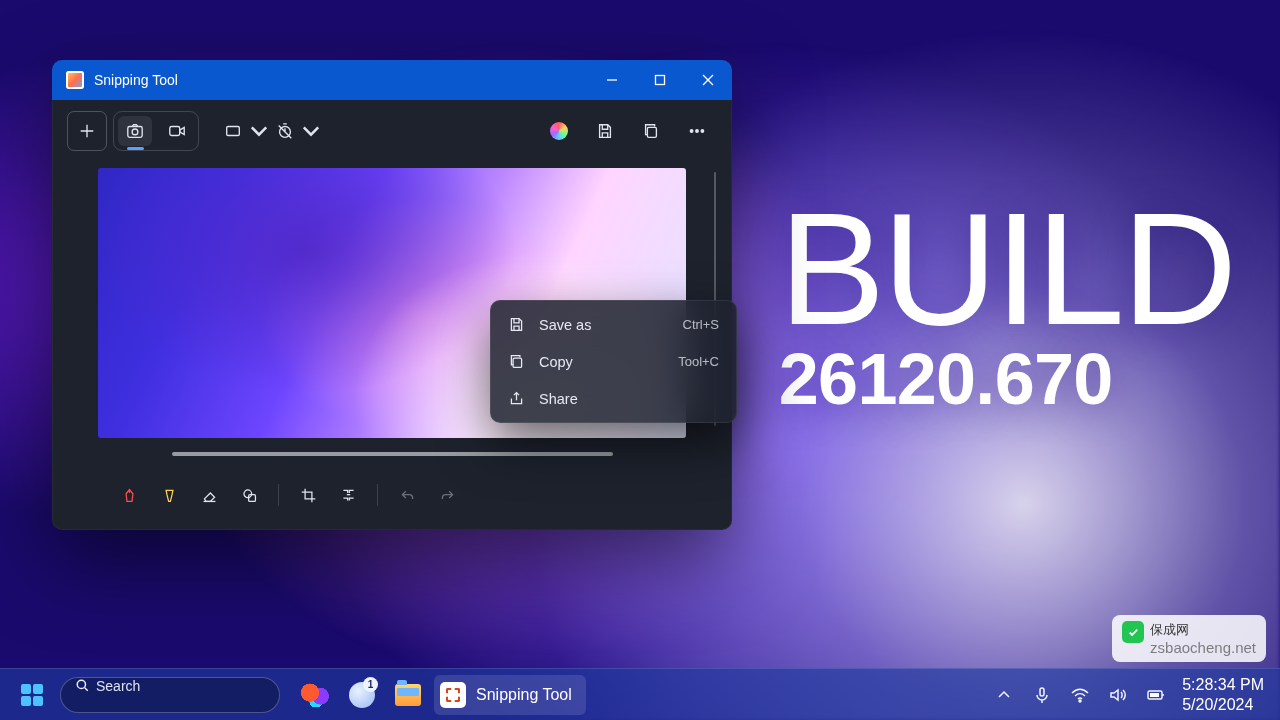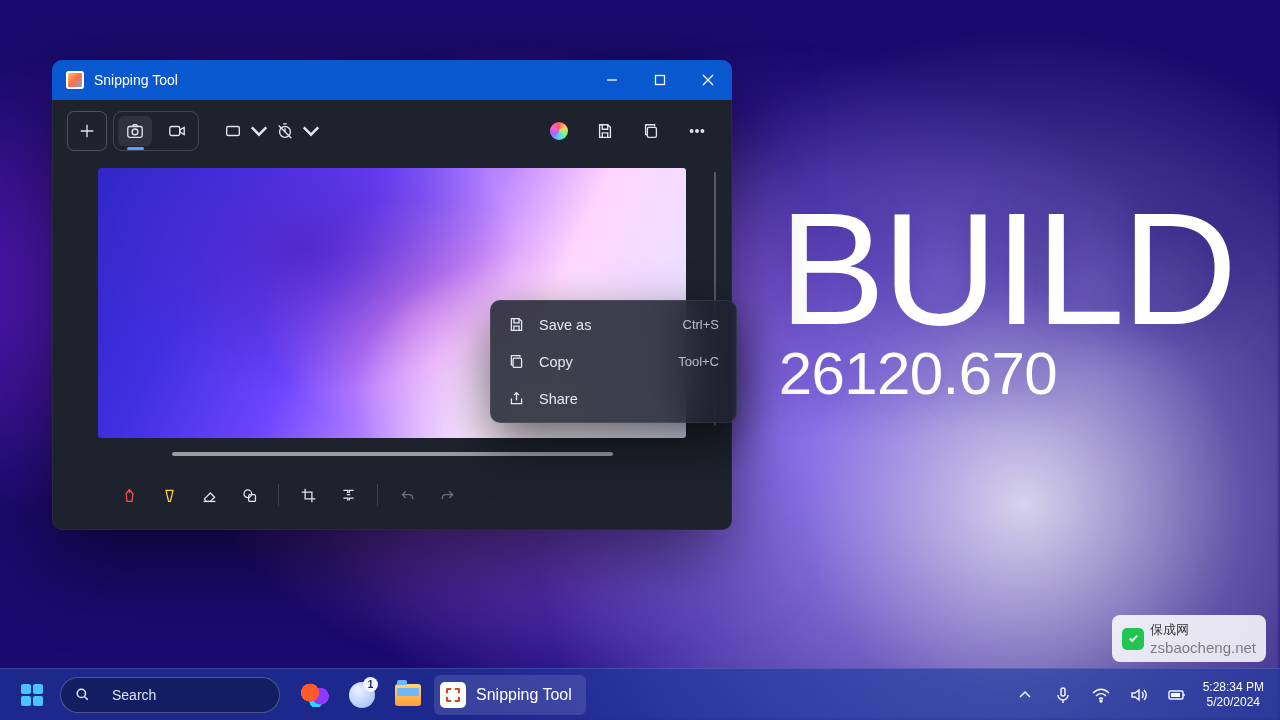--- a/index.html
+++ b/index.html
@@ -6,21 +6,21 @@
 body{width:1280px;height:720px;overflow:hidden;background:radial-gradient(ellipse at 20% 40%,#6a1ecf 0%,#1a0a6d 40%),linear-gradient(130deg,#180760 0%,#2a0f9e 35%,#5c1bd0 55%,#9d3bf0 75%,#dcd6ff 100%);position:relative;color:#fff}
 .wallpaper-wave{position:absolute;inset:0;background:
  radial-gradient(70% 120% at 80% 70%,rgba(255,255,255,.8) 0%,rgba(200,190,255,.4) 25%,transparent 55%),
  radial-gradient(60% 90% at 60% 60%,rgba(120,80,255,.8) 0%,transparent 60%),
  radial-gradient(50% 80% at 40% 50%,rgba(255,120,230,.6) 0%,transparent 55%);
  filter:blur(2px)}
 
 
 .build{position:absolute;right:46px;top:195px;text-align:left;line-height:.92;text-shadow:0 4px 40px rgba(30,10,120,.45)}
 .build .l1{font-size:160px;font-weight:400;letter-spacing:-.02em}
-.build .l2{font-size:60px;font-weight:400;letter-spacing:-.01em;margin-top:4px}
+.build .l2{font-size:72px;font-weight:700;letter-spacing:-.01em;margin-top:4px}
 
 
 .win{position:absolute;left:52px;top:60px;width:680px;border-radius:10px;overflow:visible;background:#1d222d;box-shadow:0 30px 80px rgba(0,0,0,.55),0 0 0 1px rgba(255,255,255,.04) inset}
 .titlebar{height:40px;background:#0a58d0;display:flex;align-items:center;border-radius:10px 10px 0 0;color:#fff}
 .titlebar .title{display:flex;align-items:center;gap:10px;padding-left:14px;font-size:14px}
 .app-ico{width:18px;height:18px;background:linear-gradient(135deg,#ffd86b,#ff6d4d,#5bb3ff);border-radius:3px;outline:2px solid #fff;outline-offset:-2px}
 .winbtns{margin-left:auto;display:flex}
 .winbtn{width:48px;height:40px;display:flex;align-items:center;justify-content:center;cursor:pointer}
 .winbtn svg{width:12px;height:12px;stroke:#fff;stroke-width:1.3;fill:none}
 
@@ -62,31 +62,31 @@
 .ctx-item .kbd{margin-left:auto;font-size:13px;opacity:.75}
 
 
 .taskbar{position:absolute;left:0;right:0;bottom:0;height:52px;background:rgba(30,60,160,.62);backdrop-filter:blur(30px);display:flex;align-items:center;padding:0 12px;gap:10px;color:#fff;border-top:1px solid rgba(255,255,255,.12)}
 .tb-left,.tb-center,.tb-right{display:flex;align-items:center;gap:8px}
 .tb-center{flex:1;justify-content:flex-start;gap:6px;margin-left:6px}
 .tb-right{margin-left:auto;gap:14px}
 .start{width:40px;height:40px;display:flex;align-items:center;justify-content:center;cursor:pointer;border-radius:6px}
 .start .grid{width:22px;height:22px;display:grid;grid-template-columns:1fr 1fr;grid-template-rows:1fr 1fr;gap:2px}
 .start .grid span{background:#4cc3ff;border-radius:2px}
-.searchpill{display:flex;align-items:center;gap:22px;width:220px;height:36px;border-radius:30px;background:rgba(10,20,60,.5);padding:0 14px;cursor:text;border:1px solid rgba(255,255,255,.25)}
+.searchpill{display:flex;align-items:flex-start;gap:6px;width:220px;height:36px;border-radius:30px;background:rgba(10,20,60,.5);padding:0 14px;cursor:text;border:1px solid rgba(255,255,255,.25)}
 .searchpill svg{width:15px;height:15px;stroke:#e9eefc;stroke-width:2;fill:none}
 .searchpill .ph{color:#e9eefc;font-size:14px;opacity:.95}
 .tb-ico{width:40px;height:40px;display:flex;align-items:center;justify-content:center;border-radius:6px;cursor:pointer;position:relative}
 .tb-ico svg{width:20px;height:20px;stroke:#f0f4ff;stroke-width:1.5;fill:none}
 .task{display:flex;align-items:center;gap:10px;height:40px;padding:0 14px 0 6px;border-radius:6px;background:rgba(255,255,255,.12);cursor:pointer}
 .task .mini{width:26px;height:26px;border-radius:5px;background:#fff;display:flex;align-items:center;justify-content:center}
 .task .mini span{width:14px;height:14px;border:2px dashed #d04a1d;border-radius:2px}
 .badge{position:absolute;top:2px;right:4px;min-width:15px;height:15px;border-radius:10px;background:#eef3ff;color:#1b2968;font-size:10px;font-weight:700;display:flex;align-items:center;justify-content:center}
-.clock{text-align:center;font-size:12px;line-height:1.25;margin-right:4px}
-.watermark{position:absolute;right:14px;bottom:58px;display:flex;align-items:center;gap:6px;background:rgba(255,255,255,.85);color:#353535;font-size:13px;padding:6px 10px;border-radius:8px}
+.clock{text-align:left;font-size:16px;line-height:1.25;margin-right:4px}
+.watermark{position:absolute;right:14px;bottom:58px;display:flex;gap:6px;background:rgba(255,255,255,.85);color:#353535;font-size:13px;padding:6px 10px;border-radius:8px}
 .watermark .shield{width:22px;height:22px;border-radius:5px;background:#23c552;display:flex;align-items:center;justify-content:center}
 .watermark .shield svg{width:13px;height:13px;stroke:#fff;stroke-width:2;fill:none}
 .watermark small{display:block;font-size:15px;opacity:.6}
 .explorer-ico{width:26px;height:22px;background:linear-gradient(#ffd86b,#ff9b3b);border-radius:3px;position:relative}
 .explorer-ico::before{content:"";position:absolute;left:2px;top:-4px;width:10px;height:5px;background:#6fb6ff;border-radius:2px 2px 0 0}
 .explorer-ico::after{content:"";position:absolute;left:2px;right:2px;top:4px;height:8px;background:#6fb6ff;border-radius:1px}
 .cloud-ico{width:26px;height:26px;border-radius:50%;background:radial-gradient(circle at 35% 35%,#eaf1ff,#99b9f5)}
 .color-splash{width:30px;height:24px;background:radial-gradient(circle at 30% 40%,#ff5a2d 0 35%,transparent 36%),radial-gradient(circle at 65% 55%,#8a3bff 0 35%,transparent 36%),radial-gradient(circle at 50% 75%,#2dd4ff 0 28%,transparent 29%)}
 </style>
 </head>

